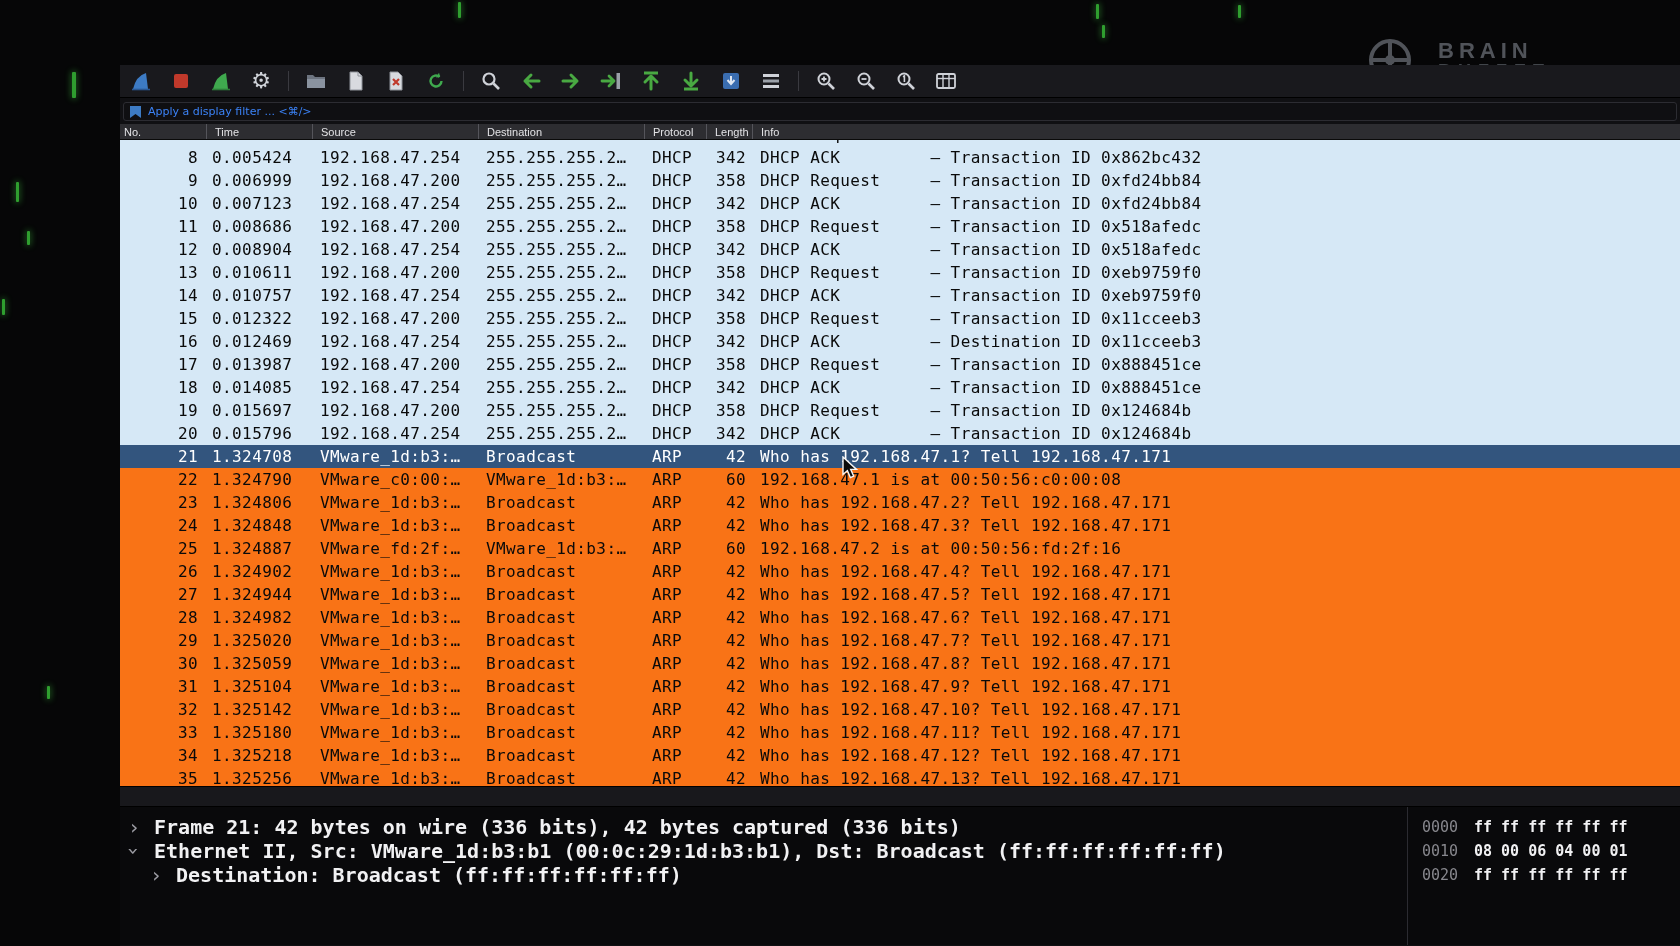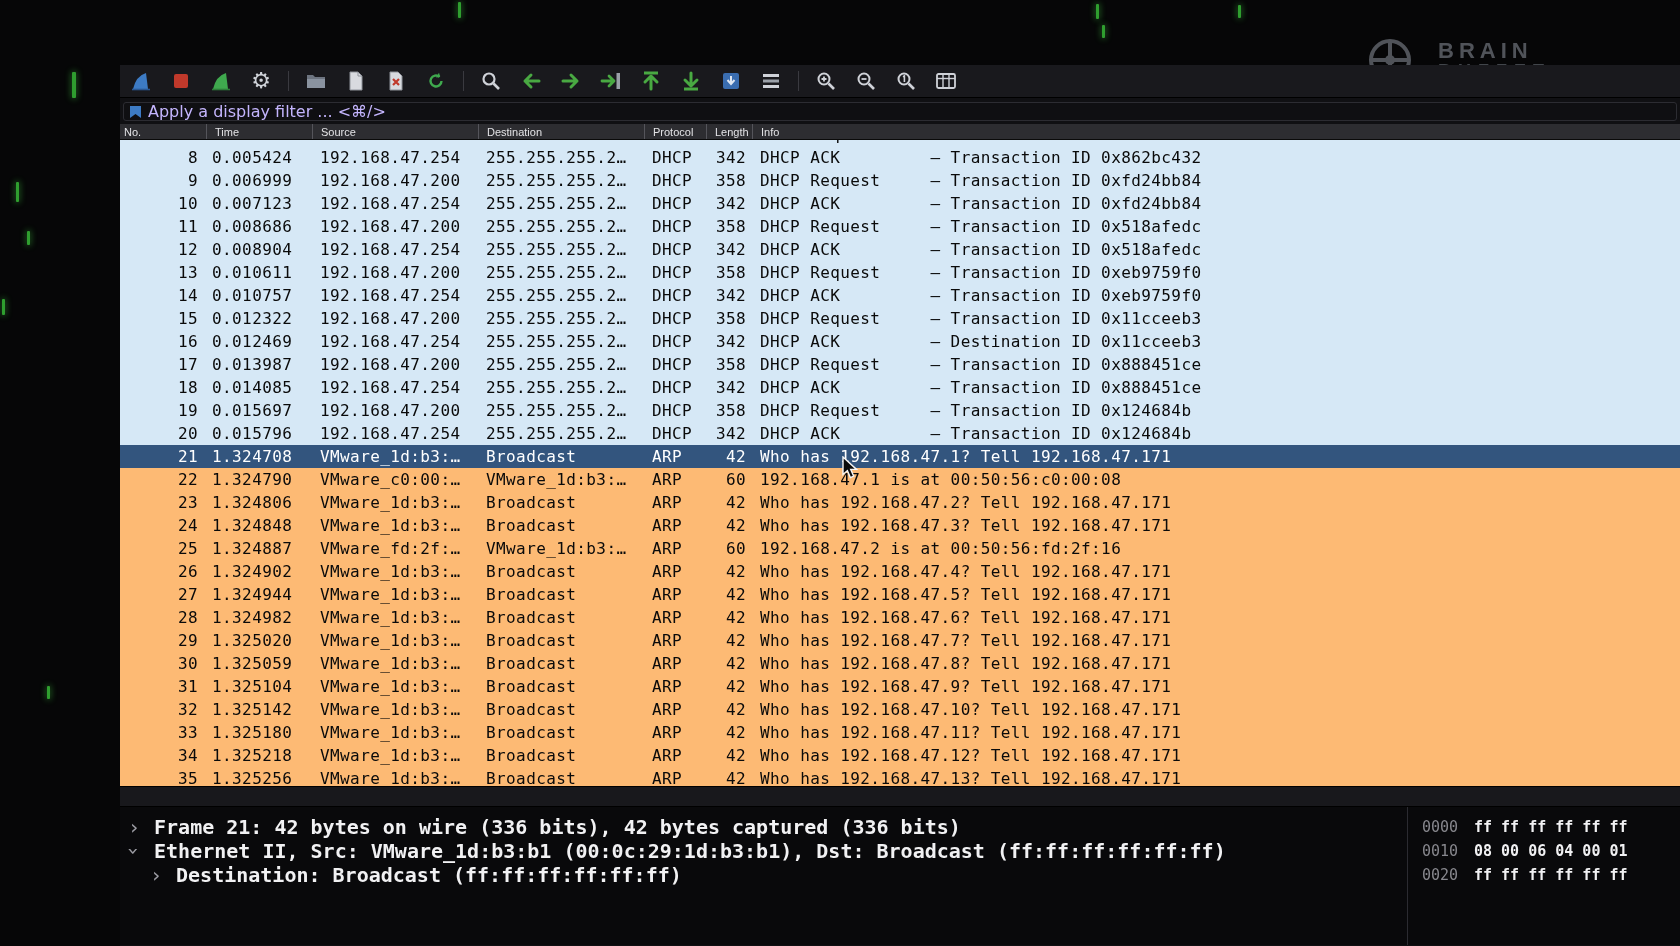--- a/index.html
+++ b/index.html
@@ -20,39 +20,39 @@
 
   
   .toolbar { height:33px; background:#19191d; display:flex; align-items:center; gap:6px; padding:0 4px; border-bottom:1px solid #000; }
   .tb { width:34px; height:28px; background:transparent; border:0; display:flex; align-items:center; justify-content:center; cursor:pointer; }
   .tb svg { display:block; }
   .tb .glyph { font-size:22px; color:#cfd2d8; line-height:1; }
   .vsep { width:1px; height:20px; background:#3a3a40; margin:0 4px; }
 
   
   .filterbar { margin:4px 3px 3px 3px; height:19px; background:#0f0f12; border:1px solid #2c2c32; border-radius:3px; display:flex; align-items:center; padding:0 5px; gap:6px; }
-  .filter-text { color:#c4b5fd; font-size:16px; font-family:"DejaVu Sans", sans-serif; }
+  .filter-text { color:#3b82f6; font-size:11px; font-family:"DejaVu Sans", sans-serif; }
 
   
   .colheader { height:16px; background:#2d2d31; display:grid; grid-template-columns:86px 106px 166px 166px 62px 46px 1fr; color:#e3e3e6; font-size:11px; line-height:16px; border-bottom:1px solid #0a0a0a; }
   .colheader .hc { overflow:hidden; white-space:nowrap; padding-left:8px; border-left:1px solid #55555b; }
   .colheader .hc:first-child { border-left:none; padding-left:4px; }
 
   
   .plist { height:646px; overflow:hidden; background:#101013; font-family:"DejaVu Sans Mono", monospace; font-size:16px; letter-spacing:.4px; }
   .prow { display:grid; grid-template-columns:86px 106px 166px 166px 62px 46px 1fr; height:23px; line-height:23px; white-space:pre; }
   .prow .c { overflow:hidden; }
   .c.no  { text-align:right; padding-right:8px; }
   .c.time{ padding-left:6px; }
   .c.src, .c.dst { padding-left:8px; }
   .c.proto { padding-left:8px; }
   .c.len { text-align:right; padding-right:6px; }
   .c.info { padding-left:8px; }
   .prow.dhcp { background:#d6e8f6; color:#0a0a0a; }
-  .prow.arp  { background:#fdba74; color:#0a0a0a; }
+  .prow.arp  { background:#f97316; color:#0a0a0a; }
   .prow.sel  { background:#33557e; color:#ffffff; }
   .prow.clip-top { margin-top:-17px; }
 
   
   .divider-strip { height:21px; background:#18181c; border-top:1px solid #000; border-bottom:1px solid #000; }
 
   
   .bottom { display:flex; height:138px; background:#09090b; }
   .details { flex:1; padding:8px 0 0 6px; font-family:"DejaVu Sans Mono", monospace; font-size:20px; font-weight:bold; color:#f1f1f3; overflow:hidden; }
   .drow { height:24px; line-height:24px; white-space:pre; overflow:hidden; }

